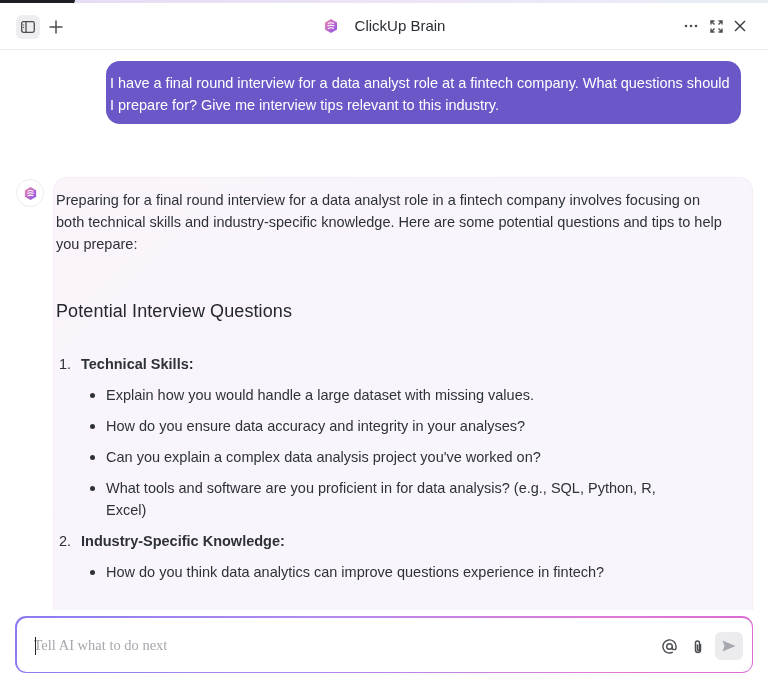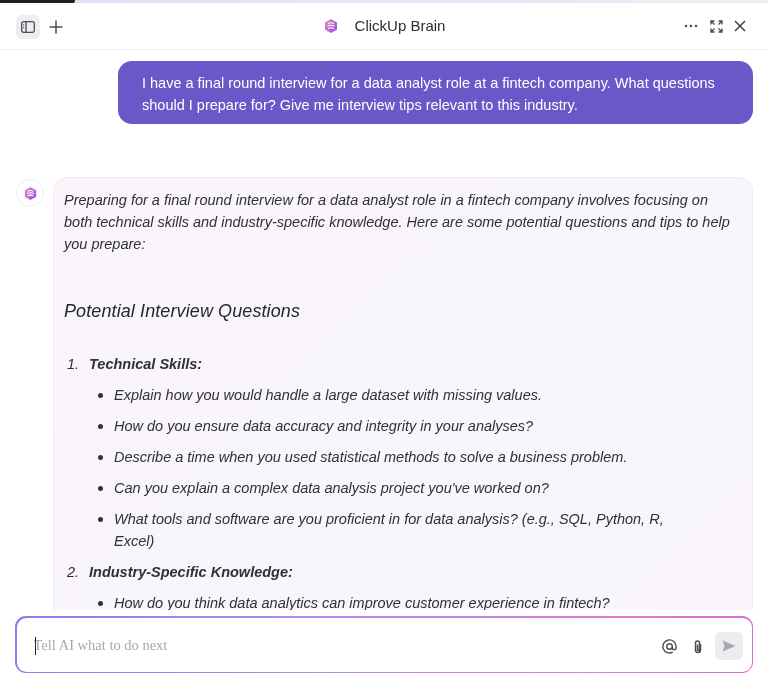--- a/index.html
+++ b/index.html
@@ -40,35 +40,35 @@
   .title {
     position: absolute; left: 0; right: 0; top: 14px; text-align: center;
     display: flex; align-items: center; justify-content: center; gap: 16px;
     font-size: 15px; color: #2a2e34;
   }
   .more-btn { left: 680px; top: 12px; width: 22px; height: 22px; }
   .expand-btn { left: 705px; top: 12px; width: 22px; height: 22px; }
   .close-btn { left: 729px; top: 12px; width: 22px; height: 22px; }
 
   .user-bubble {
-    position: absolute; left: 118px; top: 58px; width: 635px; height: 63px;
+    position: absolute; left: 106px; top: 58px; width: 635px; height: 63px;
     background: #6b57c7; color: #fff; border-radius: 14px;
-    padding: 11px 24px; font-size: 14.5px; line-height: 22px;
+    padding: 11px 4px; font-size: 14.5px; line-height: 22px;
   }
   .ai-avatar {
     position: absolute; left: 16px; top: 176px; width: 28px; height: 28px;
     border-radius: 50%; border: 1px solid #ececee; background: #fff;
     display: flex; align-items: center; justify-content: center;
   }
   .ai-bubble {
     position: absolute; left: 53px; top: 174px; width: 700px; height: 433px;
     background: linear-gradient(135deg, #fbf4fb 0%, #f8f5fc 60%, #f9f4fb 100%);
     border: 1px solid #f6ecf6; border-bottom: none;
     border-radius: 14px 14px 0 0; overflow: hidden;
-    padding: 11px 10px 0 10px; font-size: 14.5px; line-height: 22px; color: #2e3238; font-style: italic;
+    padding: 11px 10px 0 2px; font-size: 14.5px; line-height: 22px; color: #2e3238;
   }
   .ai-intro { width: 675px; }
   .section-heading {
     margin-top: 45px; font-size: 18px; font-weight: normal; color: #24272c;
     letter-spacing: 0.1px;
   }
   ol.q-list { list-style: none; margin-top: 31px; }
   ol.q-list > li { position: relative; padding-left: 25px; }
   .num { position: absolute; left: 3px; top: 0; }
   .cat { font-weight: bold; }
@@ -173,30 +173,29 @@
   <div class="ai-bubble">
     <p class="ai-intro">Preparing for a final round interview for a data analyst role in a fintech company involves focusing on both technical skills and industry-specific knowledge. Here are some potential questions and tips to help you prepare:</p>
     <h2 class="section-heading">Potential Interview Questions</h2>
     <ol class="q-list">
       <li>
         <span class="num">1.</span>
         <span class="cat">Technical Skills:</span>
         <ul class="sub">
           <li>Explain how you would handle a large dataset with missing values.</li>
           <li>How do you ensure data accuracy and integrity in your analyses?</li>
-          <li>Describe a time when you used statistical methods to solve a business problem.</li>
           <li>Can you explain a complex data analysis project you've worked on?</li>
           <li style="width:590px">What tools and software are you proficient in for data analysis? (e.g., SQL, Python, R, Excel)</li>
         </ul>
       </li>
       <li>
         <span class="num">2.</span>
         <span class="cat">Industry-Specific Knowledge:</span>
         <ul class="sub">
-          <li>How do you think data analytics can improve customer experience in fintech?</li>
+          <li>How do you think data analytics can improve questions experience in fintech?</li>
         </ul>
       </li>
     </ol>
   </div>
 
   <div class="input-wrap">
     <div class="input-inner">
       <input class="chat-input" type="text" placeholder="Tell AI what to do next" style="">
       <div class="caret"></div>
       <div class="icon-btn mention-btn">

